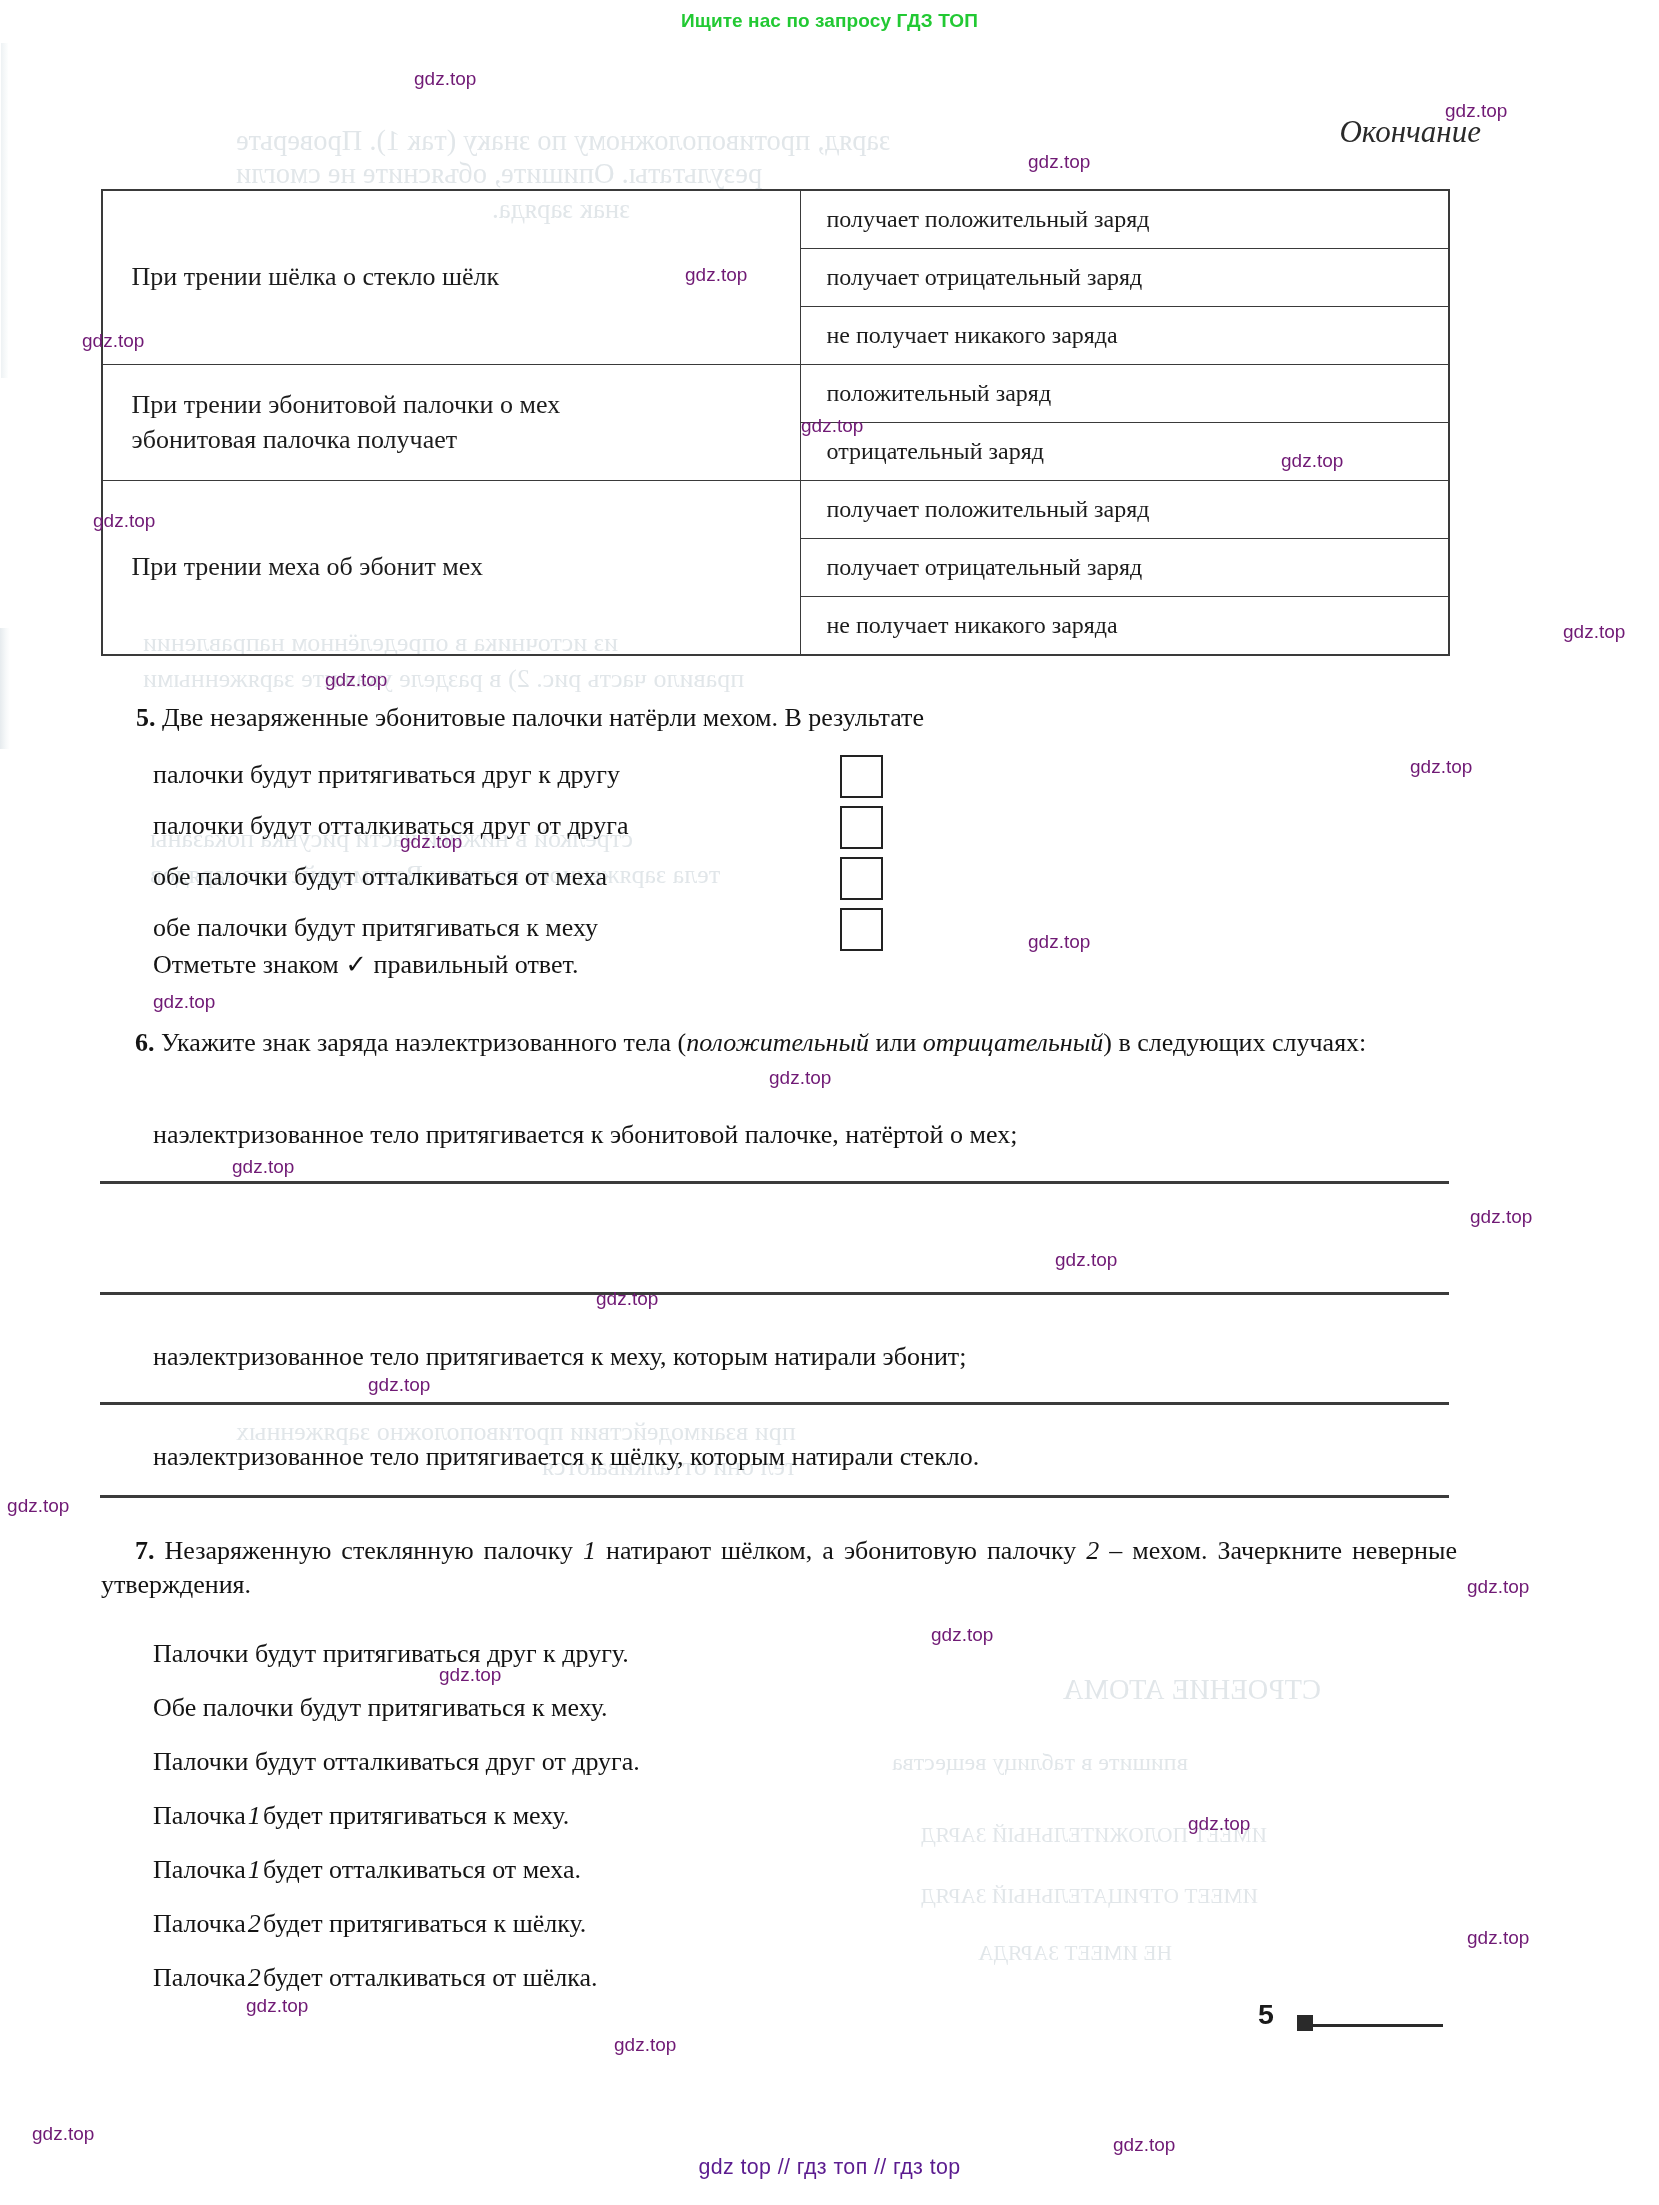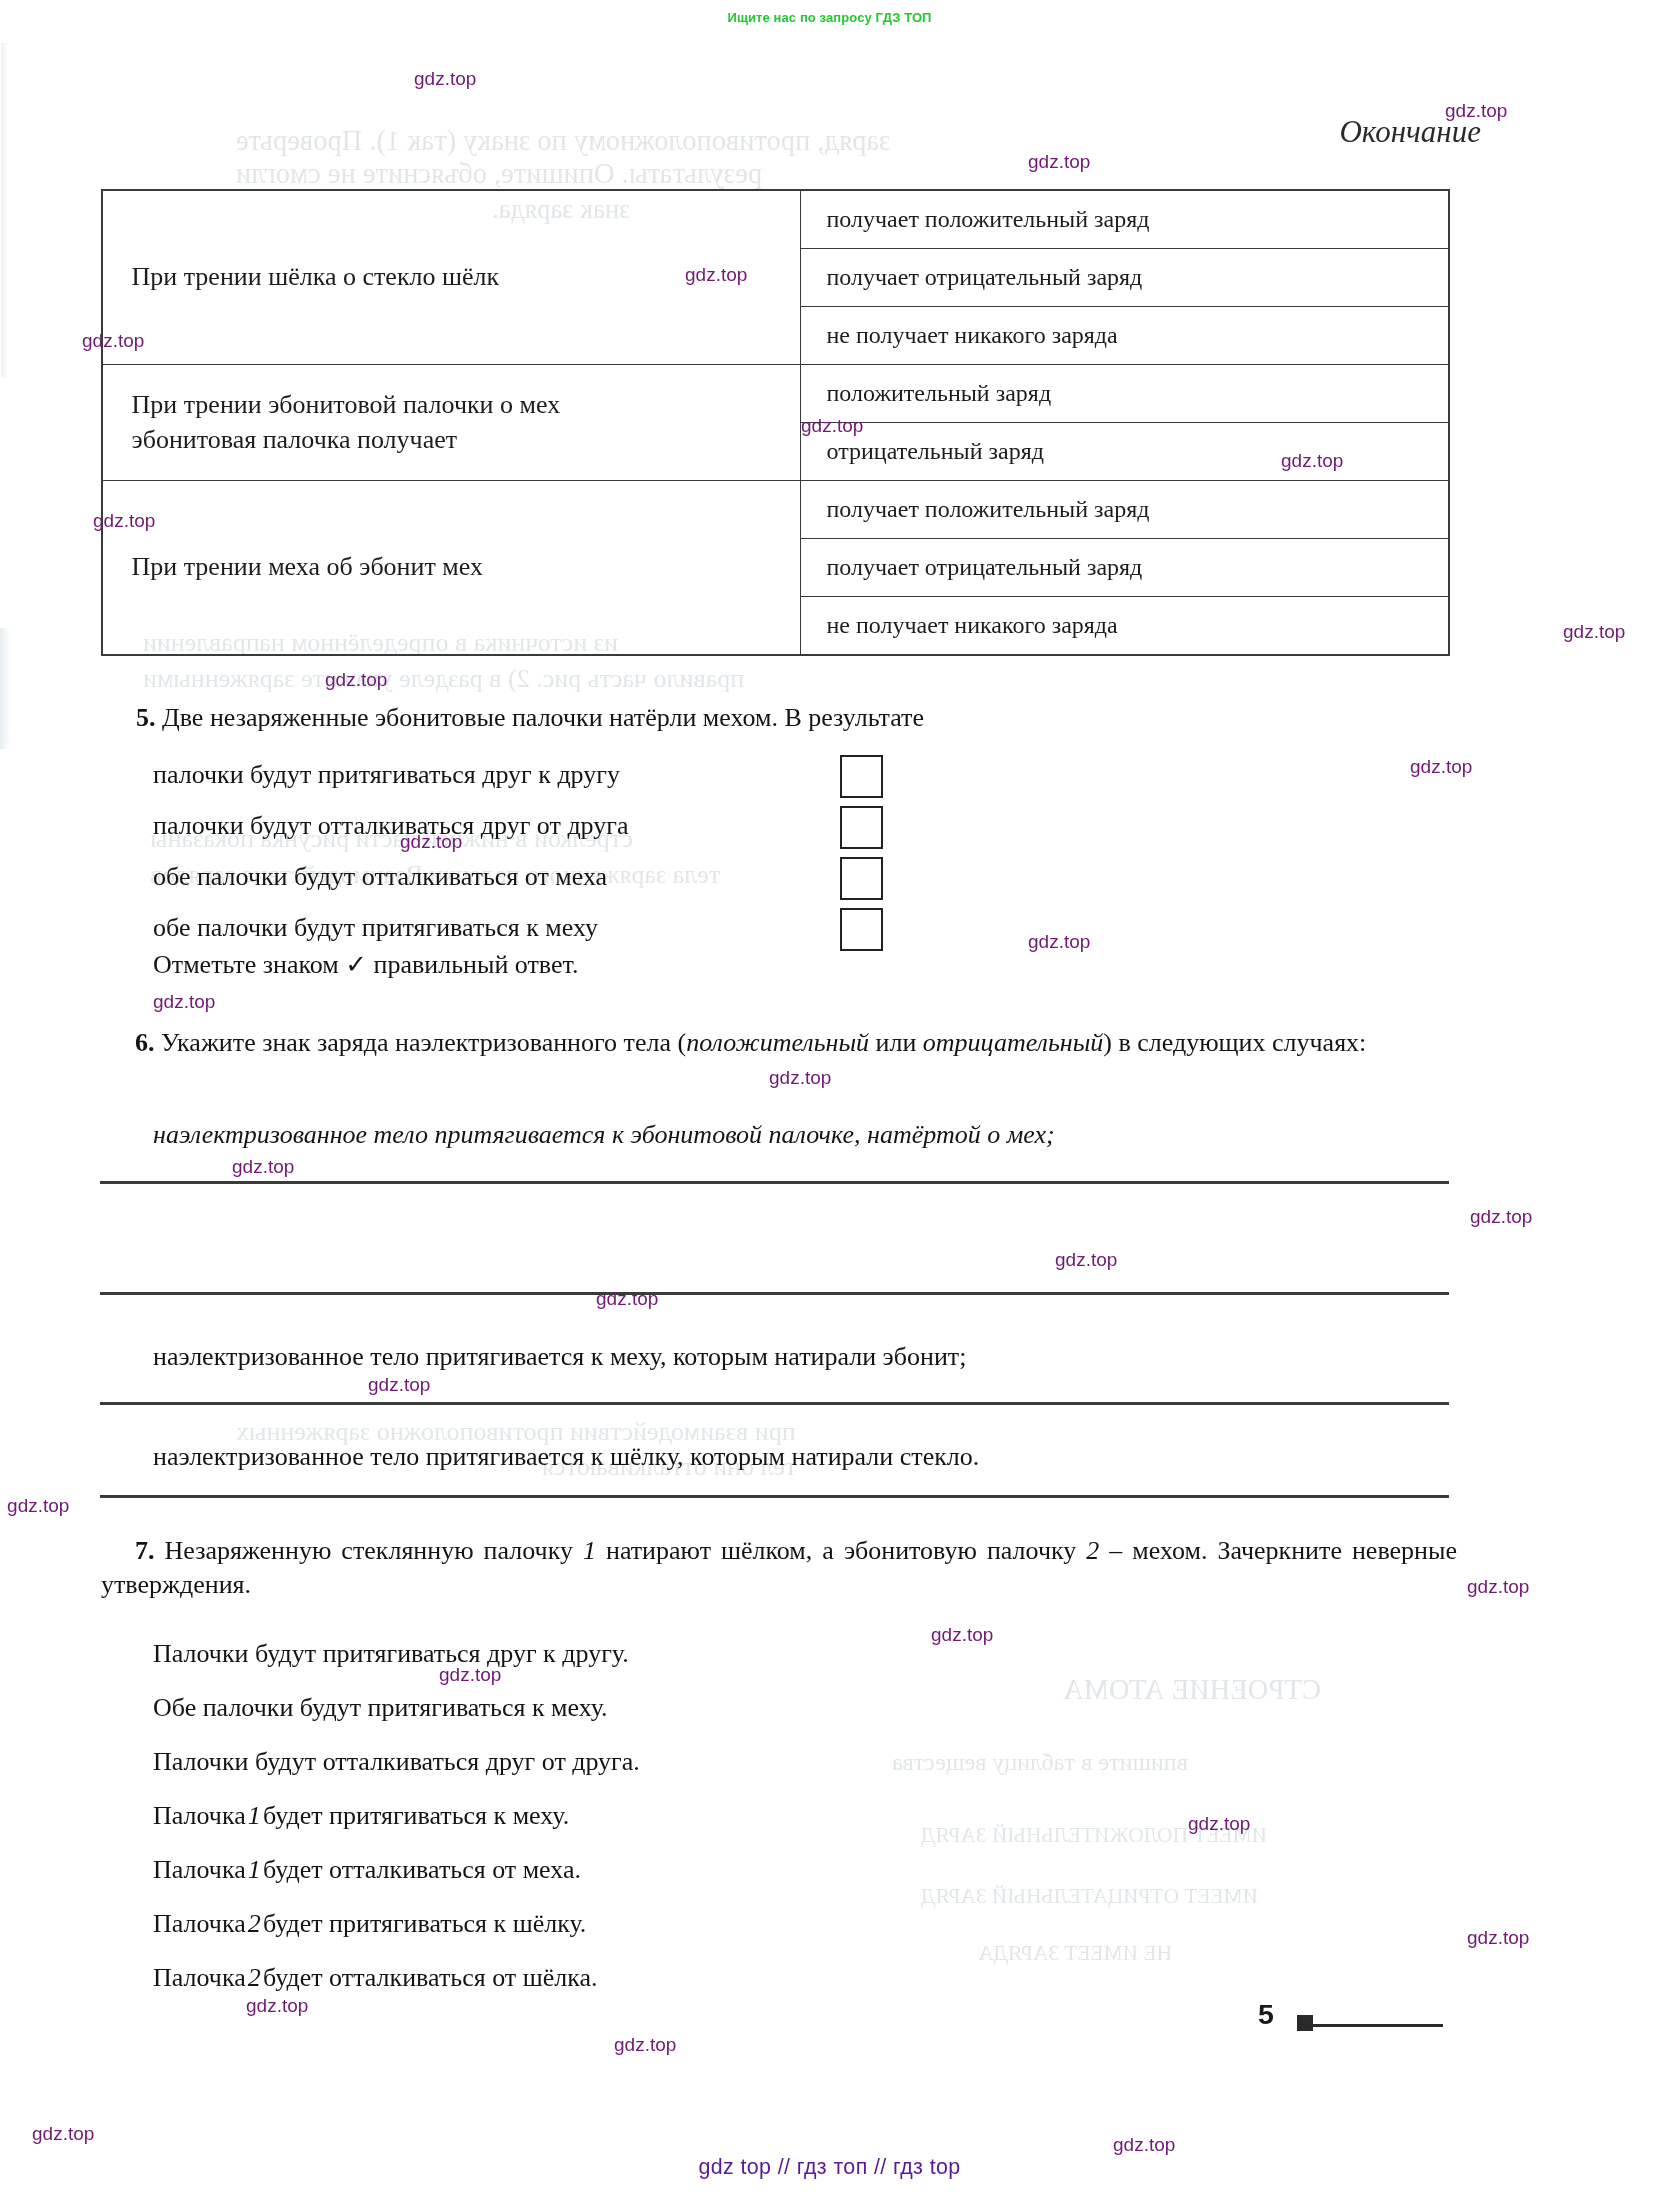--- a/index.html
+++ b/index.html
@@ -31,21 +31,21 @@
   .spine2{
     position:absolute;left:1.4px;top:43px;width:6.4px;height:335px;
     background:linear-gradient(90deg,#eef2f4,#fdfefe);
   }
 
   
   .promo{
     position:absolute;left:0;top:10px;width:100%;
     text-align:center;
     font-family:"Liberation Sans", sans-serif;
-    font-size:13px;
+    font-size:19px;
     font-weight:700;
     color:#22c933;
     letter-spacing:0.1px;
   }
 
   
   .wm{
     position:absolute;
     font-family:"Liberation Sans", sans-serif;
     font-size:19px;
@@ -262,21 +262,21 @@
     </div>
   </div>
 
   <div class="markline">Отметьте знаком ✓ правильный ответ.</div>
 
   <div class="q6">
     <span class="qnum">6.</span>
     <span>Укажите знак заряда наэлектризованного тела (</span><i>положительный</i><span> или </span><i>отрицательный</i><span>) в следующих случаях:</span>
   </div>
 
-  <div class="ans" style="left:153px;top:1120px;font-style:italic;">наэлектризованное тело притягивается к эбонитовой палочке, натёртой о мех;</div>
+  <div class="ans" style="left:153px;top:1120px;">наэлектризованное тело притягивается к эбонитовой палочке, натёртой о мех;</div>
   <div class="rule" style="left:100px;top:1181px;width:1349px;"></div>
 
   <div class="rule" style="left:100px;top:1292px;width:1349px;"></div>
 
   <div class="ans" style="left:153px;top:1342px;">наэлектризованное тело притягивается к меху, которым натирали эбонит;</div>
   <div class="rule" style="left:100px;top:1402px;width:1349px;"></div>
 
   <div class="ans" style="left:153px;top:1442px;">наэлектризованное тело притягивается к шёлку, которым натирали стекло.</div>
   <div class="rule" style="left:100px;top:1495px;width:1349px;"></div>
 

